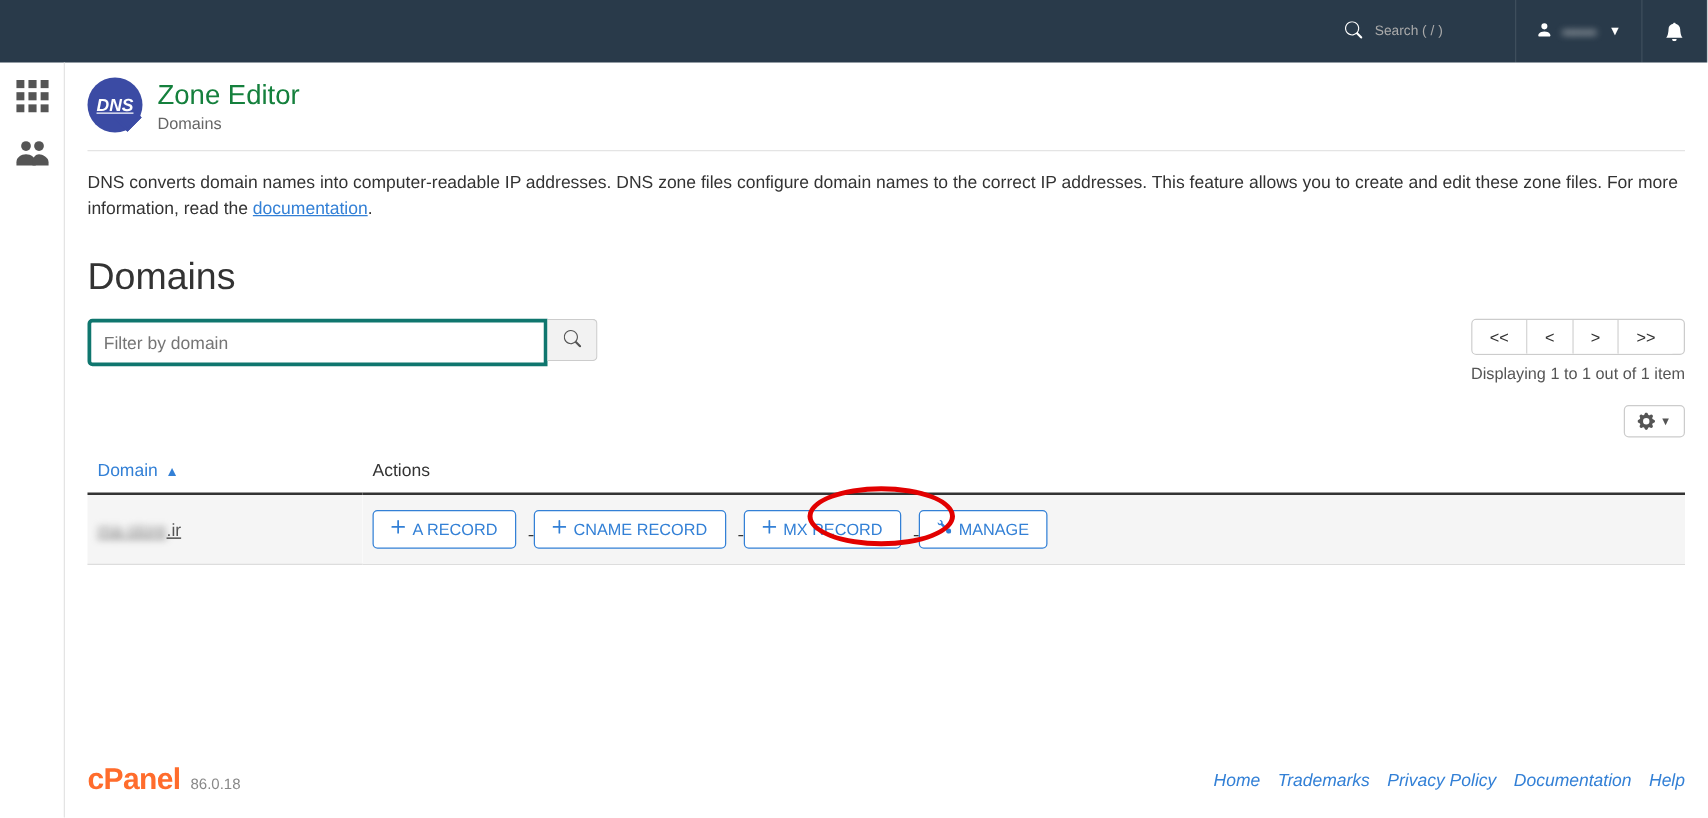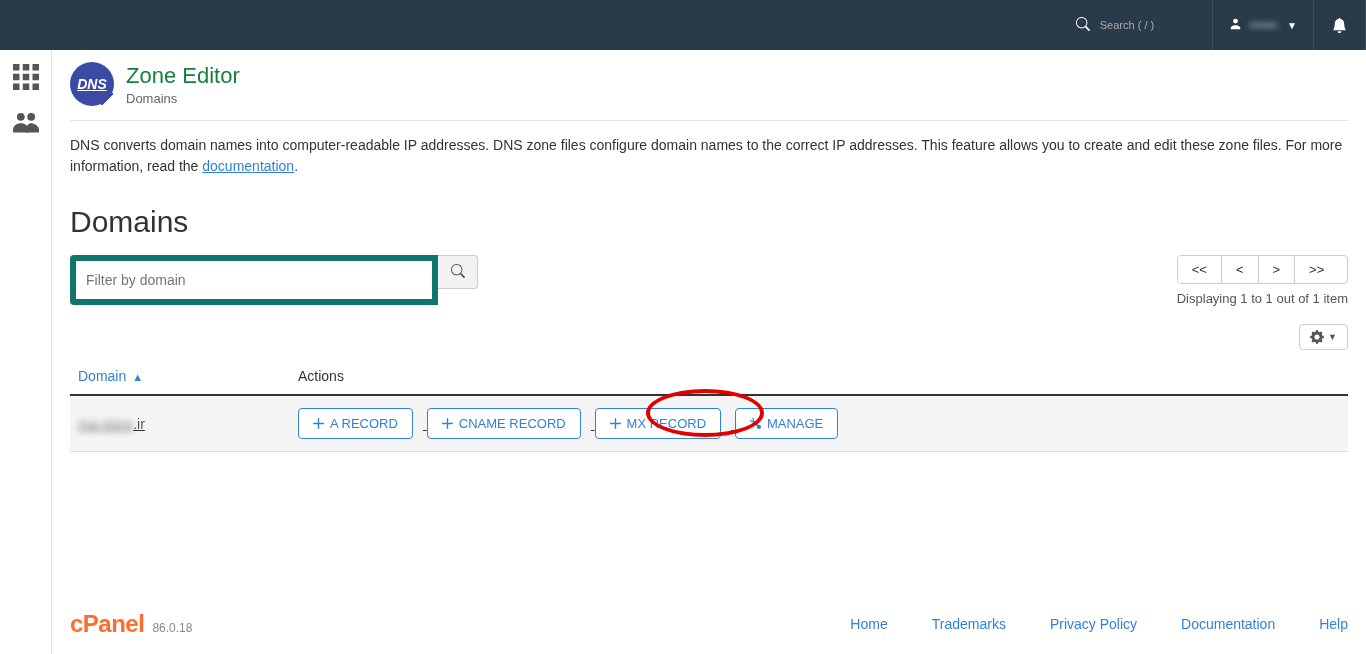--- a/index.html
+++ b/index.html
@@ -34,51 +34,51 @@
 .page-titles h1 { font-size: 22px; font-weight: 400; color: #15803d; }
 .page-titles .subtitle { font-size: 13px; color: #666; margin-top: 2px; }
 
 .description { margin-top: 14px; font-size: 14px; color: #333; line-height: 1.5; }
 .description a { color: #3380d6; text-decoration: underline; }
 
 h2.section-title { font-size: 30px; font-weight: 400; margin-top: 28px; }
 
 .filter-row { display: flex; justify-content: space-between; align-items: flex-start; margin-top: 16px; }
 .filter-left { display: flex; }
-.filter-input { width: 368px; height: 50px; border: 6px solid #0f766e; border-radius: 4px 0 0 4px; padding: 0 10px; font-size: 14px; outline: none; }
+.filter-input { width: 368px; height: 38px; border: 3px solid #0f766e; border-radius: 4px 0 0 4px; padding: 0 10px; font-size: 14px; outline: none; }
 .filter-btn { width: 40px; height: 34px; border: 1px solid #ccc; border-left: none; border-radius: 0 4px 4px 0; background: #f2f2f2; cursor: pointer; color: #555; }
 .filter-right { text-align: right; }
 .pager { display: flex; border: 1px solid #ccc; border-radius: 4px; overflow: hidden; }
 .pager .pg { padding: 6px 14px; border-right: 1px solid #ccc; font-size: 13px; color: #333; cursor: pointer; background: #fff; }
 .pager .pg:last-child { border-right: none; }
 .pager-info { font-size: 13px; color: #555; margin-top: 7px; }
 
 .gear-row { display: flex; justify-content: flex-end; margin-top: 18px; }
 .gear-btn { border: 1px solid #ccc; border-radius: 4px; padding: 5px 10px; background: #fff; cursor: pointer; display: flex; align-items: center; gap: 4px; color: #555; }
 .gear-btn svg { width: 14px; height: 14px; fill: #555; }
 
 .dtable { width: 100%; margin-top: 8px; border-collapse: collapse; }
 .dtable thead th { text-align: left; font-weight: 400; padding: 10px 8px; border-bottom: 2px solid #333; font-size: 14px; }
 .dtable thead th.sortable { color: #3380d6; cursor: pointer; }
 .dtable thead th.sortable .sort-caret { font-size: 11px; margin-left: 2px; }
 .dtable tbody td { padding: 12px 8px; background: #f5f5f5; border-bottom: 1px solid #ddd; text-decoration: underline; }
 .domain-cell .blurred { filter: blur(3px); color: #888; }
 .domain-cell .suffix { color: #555; }
 
-.action-btn { display: inline-flex; align-items: center; border: 1px solid #3380d6; color: #3380d6; background: #fff; padding: 7px 14px; border-radius: 4px; font-size: 13px; margin-right: 10px; cursor: pointer; }
+.action-btn { display: inline-flex; align-items: flex-start; border: 1px solid #3380d6; color: #3380d6; background: #fff; padding: 7px 14px; border-radius: 4px; font-size: 13px; margin-right: 10px; cursor: pointer; }
 .action-btn svg { width: 11px; height: 11px; fill: #3380d6; margin-right: 6px; }
 
 .highlight-circle { position: absolute; border: 4px solid #e20000; border-radius: 50%; width: 118px; height: 48px; pointer-events: none; }
 
 
 .footer { position: absolute; left: 52px; right: 0; bottom: 0; height: 60px; border-top: 0; display: flex; align-items: center; justify-content: space-between; padding: 0 18px; }
 .footer-left { display: flex; align-items: baseline; gap: 8px; }
 .cpanel-logo { font-family: Arial, sans-serif; font-size: 24px; font-weight: 700; color: #ff6c2c; letter-spacing: -0.5px; }
 .version { font-size: 12px; color: #888; }
-.footer-links { display: flex; gap: 44px; }
+.footer-links { display: flex; gap: 14px; font-style: italic; }
 .footer-links a { color: #3380d6; font-size: 14px; text-decoration: none; cursor: pointer; }
 </style>
 </head>
 <body>
 
 <div class="navbar">
   <div class="search-area">
     <span class="search-icon">
       <svg width="14" height="14" viewBox="0 0 16 16" fill="#fff">
           <path d="M11.742 10.344a6.5 6.5 0 1 0-1.397 1.398l3.85 3.85a1 1 0 0 0 1.415-1.414l-3.868-3.834zM12 6.5a5.5 5.5 0 1 1-11 0 5.5 5.5 0 0 1 11 0z"></path>

